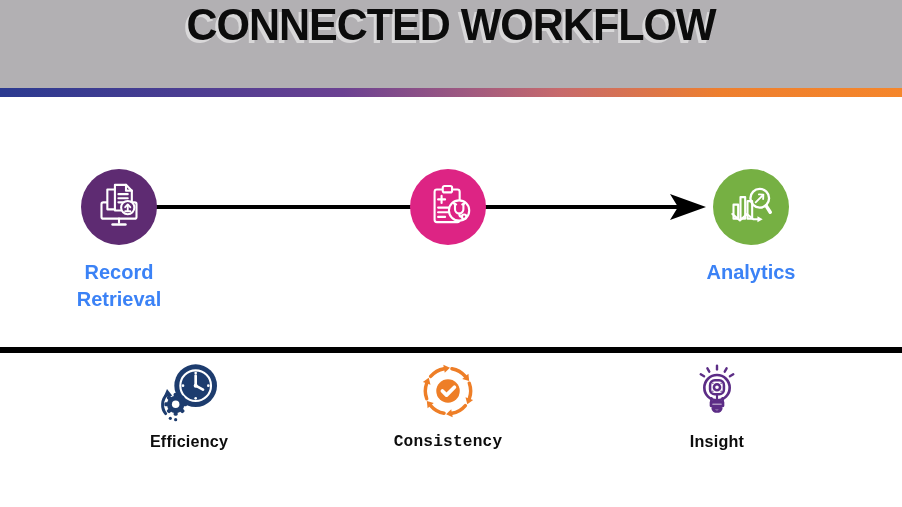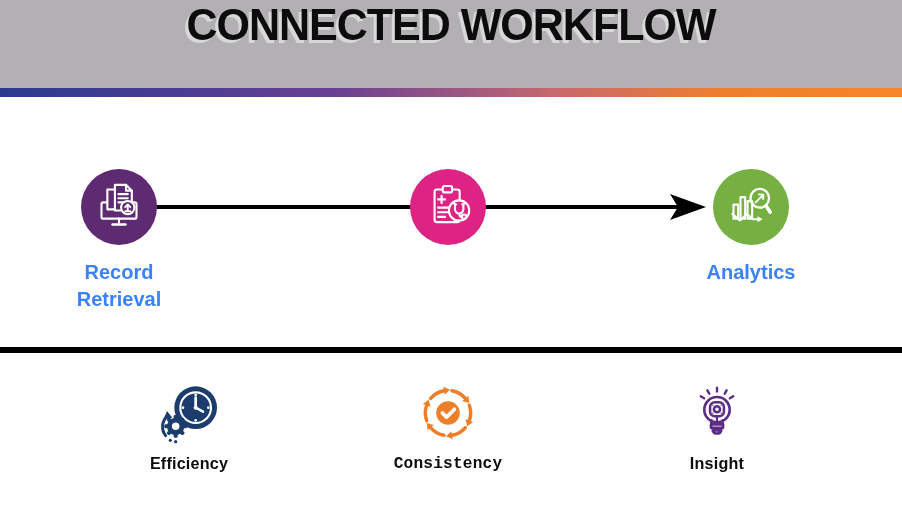--- a/index.html
+++ b/index.html
@@ -35,21 +35,21 @@
   .step-circle.c1{background:#5e2b72;}
   .step-circle.c2{background:#dd2484;}
   .step-circle.c3{background:#76b043;}
   .step-label{
     margin-top:14px;font-size:20px;font-weight:bold;color:#3b82f6;
     line-height:1.35;white-space:pre-line;
   }
   
   .divider{position:absolute;left:0;top:347px;width:902px;height:6px;background:#000000;}
   
-  .benefit-col{position:absolute;top:381px;width:160px;text-align:center;}
+  .benefit-col{position:absolute;top:359px;width:160px;text-align:center;}
   .benefit-col.b1{left:109px;}
   .benefit-col.b2{left:368px;font-family:Liberation Mono, monospace;}
   .benefit-col.b3{left:637px;}
   .benefit-icon{width:64px;height:64px;margin:0 auto;}
   .benefit-label{
     margin-top:9px;font-size:17px;font-weight:bold;color:#0d0d0d;
     transform:scaleX(0.95);letter-spacing:0.2px;
   }
 </style>
 </head>

